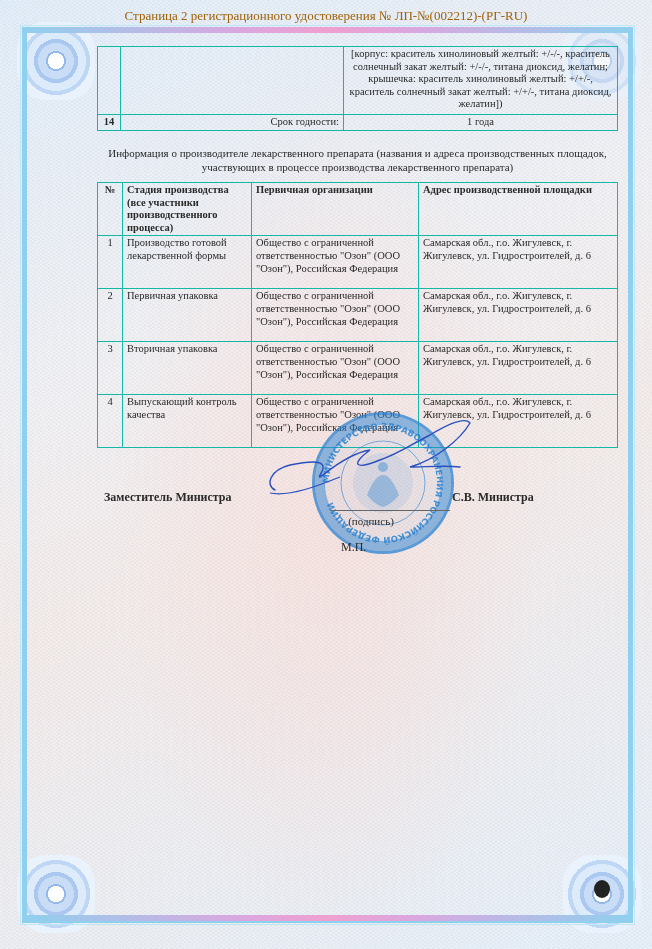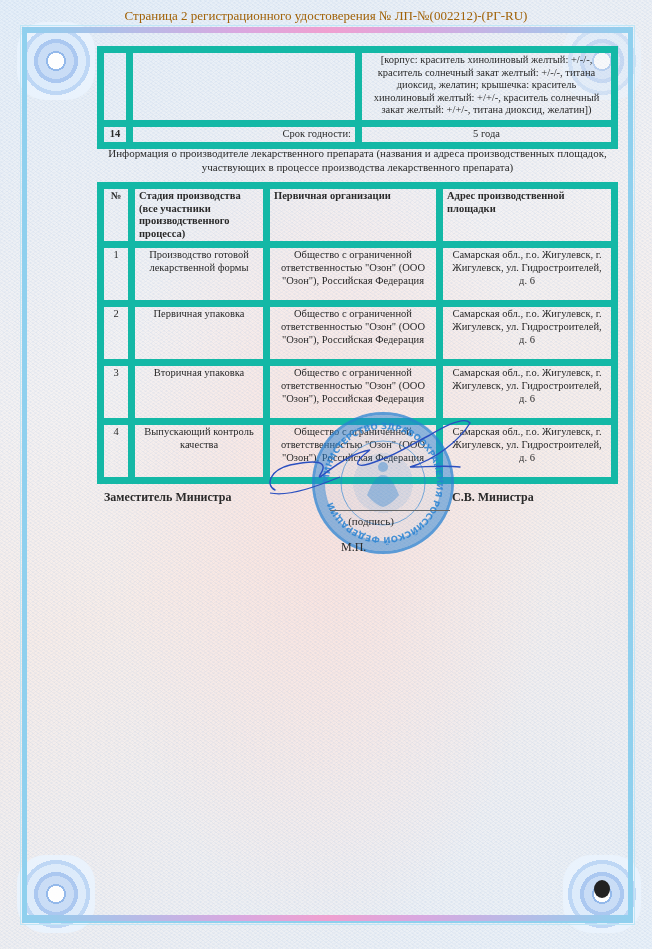--- a/index.html
+++ b/index.html
@@ -41,36 +41,36 @@
   .rosette.br { left:563px; top:855px; }
   .hole {
     position:absolute; left:594px; top:880px; width:16px; height:18px;
     border-radius:50%; background:#222;
   }
   .header-title {
     position:absolute; left:0; width:652px; top:8px; text-align:center;
     font-size:13px; color:#a16207;
   }
   table { border-collapse:collapse; position:absolute; font-size:10.5px; line-height:12.6px; }
-  td, th { border:7px solid #14b8a6; vertical-align:top; padding:1px 4px; }
+  td, th { border:1px solid #14b8a6; vertical-align:top; padding:1px 4px; }
   .t1 { left:97px; top:46px; width:521px; }
   .t1 td.num { width:14px; font-weight:bold; text-align:center; }
   .t1 td.label { width:214px; font-weight:normal;text-align:right; }
   .t1 td.val { text-align:center; }
   .t1 tr.r1 td { height:65px; }
   .info {
     position:absolute; left:97px; width:521px; top:146px; text-align:center;
     font-size:11px; line-height:14px;
   }
   .t2 { left:97px; top:182px; width:521px; }
   .t2 th { font-weight:bold; text-align:left; height:50px; }
   .t2 .c0 { width:16px; text-align:center; }
   .t2 .c1 { width:120px; }
   .t2 .c2 { width:158px; }
-  .t2 td { height:50px;text-align:center; }
+  .t2 td { height:50px; }
   .t2 td.c0 { text-align:center; }
   .sign-row { position:absolute; top:490px; left:0; width:652px; height:20px; font-size:12px; font-weight:bold;padding-left:16px; }
   .sign-title { position:absolute; left:104px; top:0; }
   .sign-name { position:absolute; left:452px; top:0; }
   .sign-line { position:absolute; left:330px; top:510px; width:120px; border-top:1px solid #666; }
   .sign-caption { position:absolute; left:330px; top:515px; width:82px; text-align:center; font-size:11px; }
   .mp { position:absolute; left:341px; top:540px; font-size:12px; }
   .stamp {
     position:absolute; left:312px; top:412px; width:136px; height:136px; border-radius:50%;
     border:3px solid rgba(40,130,210,0.75);
@@ -99,21 +99,21 @@
 <table class="t1">
   <tbody>
       <tr class="r1">
     <td class="num"></td>
     <td class="label"></td>
     <td class="val">[корпус: краситель хинолиновый желтый: +/-/-, краситель солнечный закат желтый: +/-/-, титана диоксид, желатин; крышечка: краситель хинолиновый желтый: +/+/-, краситель солнечный закат желтый: +/+/-, титана диоксид, желатин])</td>
   </tr>
   <tr>
     <td class="num">14</td>
     <td class="label">Срок годности:</td>
-    <td class="val">5 года</td>
+    <td class="val">1 года</td>
   </tr>
 </tbody>
   </table>
 
 <div class="info">Информация о производителе лекарственного препарата (названия и адреса производственных площадок, участвующих в процессе производства лекарственного препарата)</div>
 
 <table class="t2">
   <tbody>
       <tr>
     <th class="c0">№</th>

